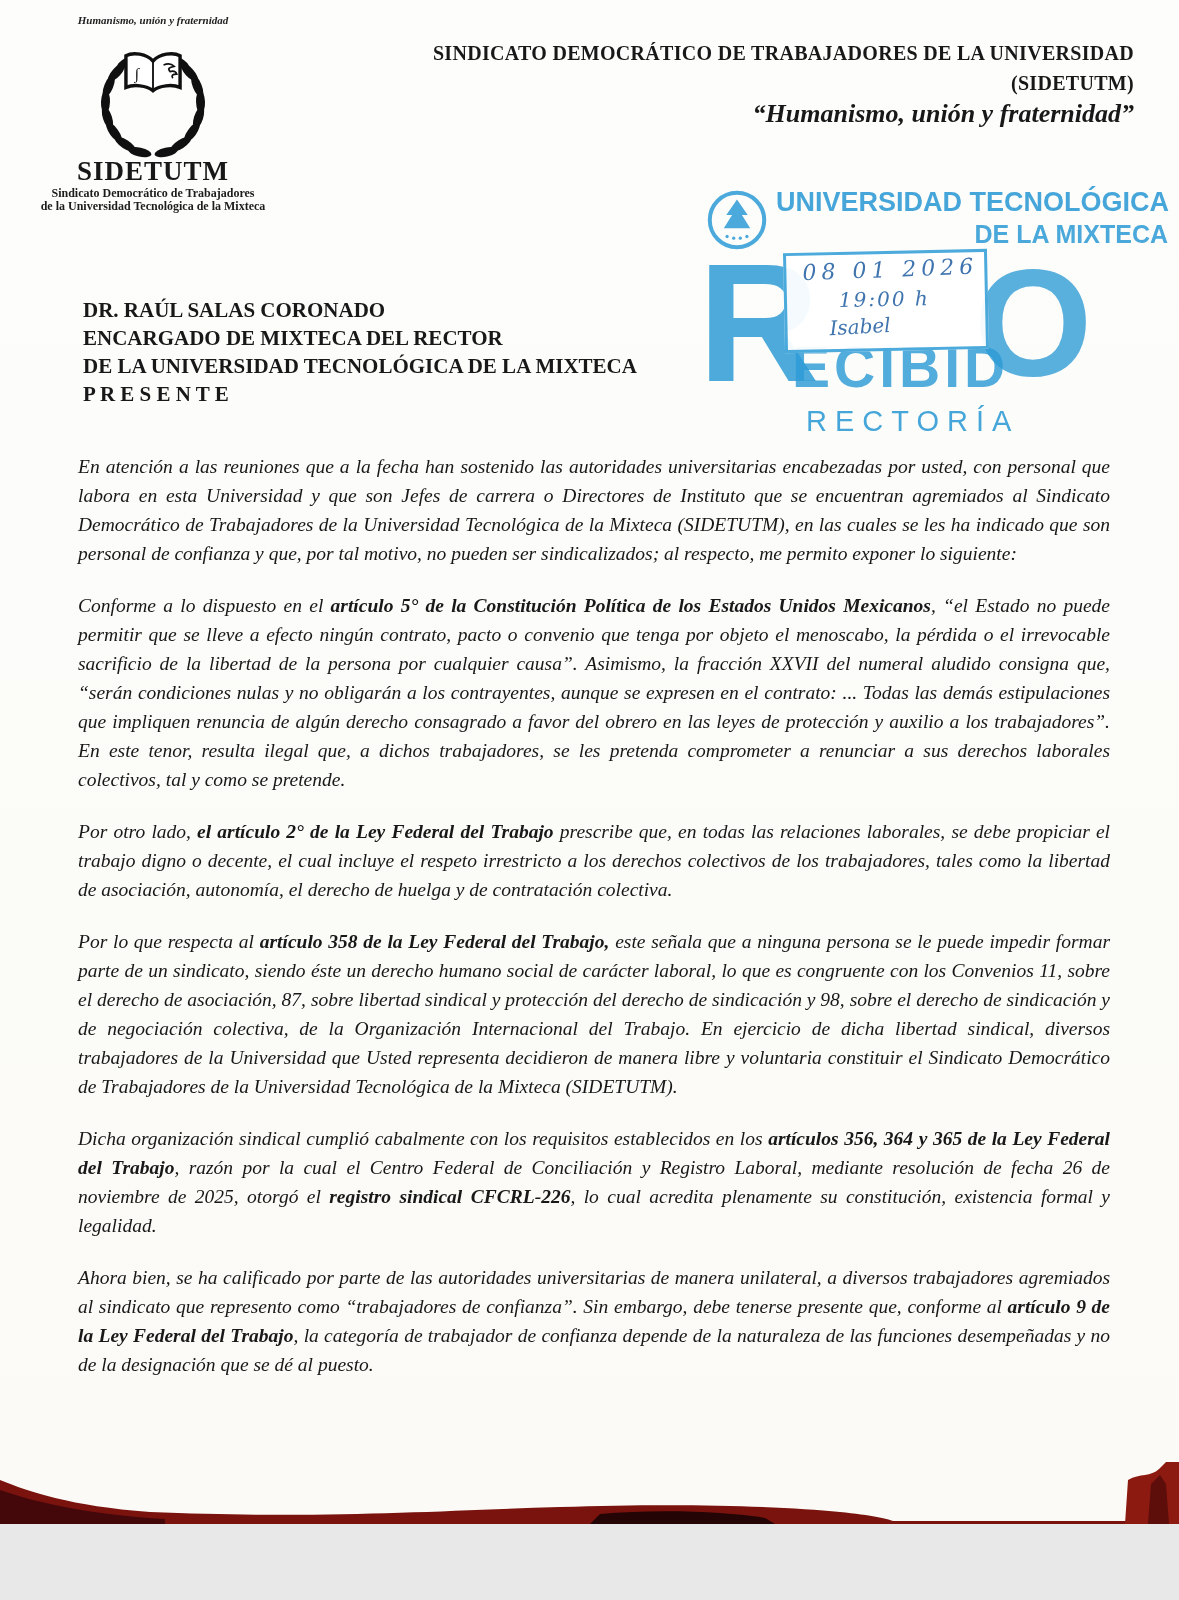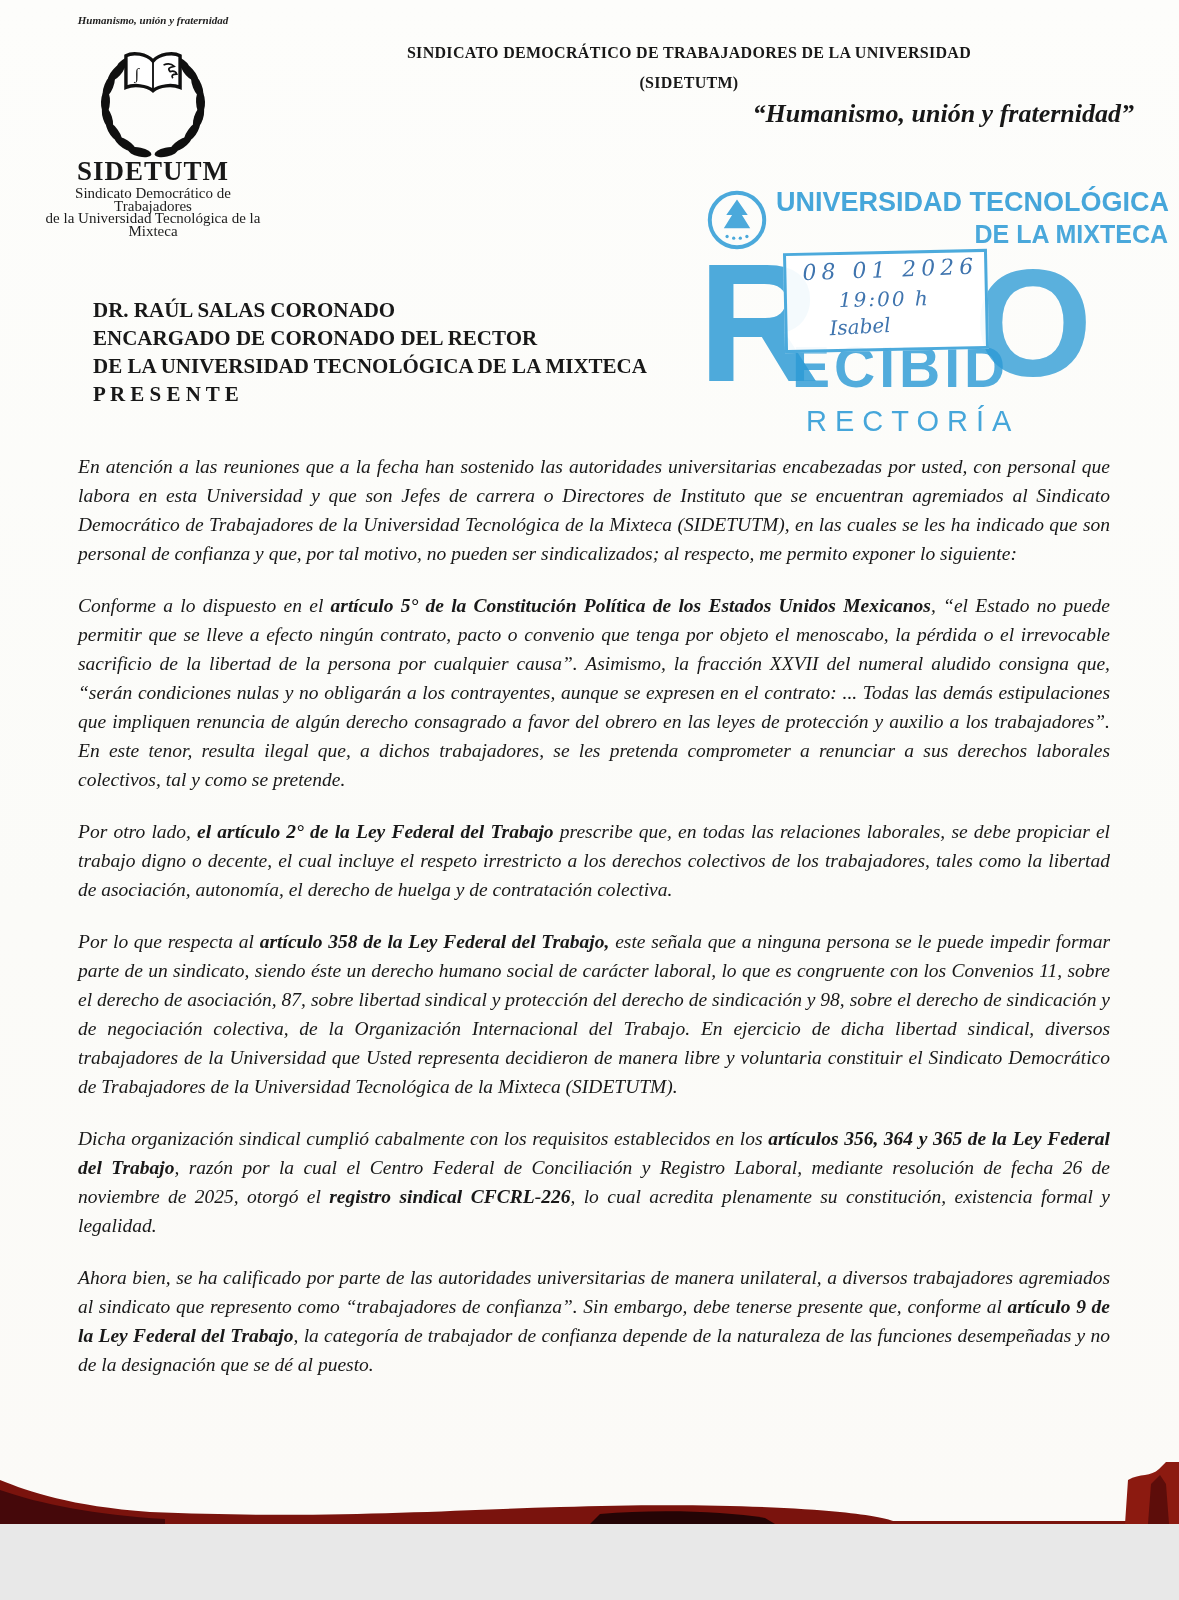--- a/index.html
+++ b/index.html
@@ -6,27 +6,27 @@
   .page{
     position:relative;width:1179px;height:1524px;overflow:hidden;
     background:linear-gradient(180deg,#fdfdfb 0%,#fbfbf8 60%,#fbfaf7 100%);
     font-family:"Liberation Serif",serif;color:#181818;
   }
   
   .brand{position:absolute;left:38px;top:14px;width:230px;text-align:center;}
   .brand-motto{font-size:11px;font-weight:bold;font-style:italic;color:#222;}
   .brand-emblem{width:152px;height:132px;display:block;margin:2px auto 0;}
   .brand-acronym{font-size:27px;font-weight:bold;letter-spacing:1px;margin-top:-4px;}
-  .brand-caption{font-size:15px;font-weight:normal;line-height:12.5px;color:#1c1c1c;}
+  .brand-caption{font-size:12px;font-weight:bold;line-height:12.5px;color:#1c1c1c;}
   
   .letterhead{position:absolute;left:244px;top:38px;width:890px;text-align:center;font-weight:bold;}
-  .lh-line{font-size:16px;line-height:30px;letter-spacing:.3px;}
+  .lh-line{font-size:20px;line-height:30px;letter-spacing:.3px;text-align:right;}
   .lh-motto{font-size:26px;line-height:31px;font-style:italic;text-align:right;}
   
-  .recipient{position:absolute;left:93px;top:296px;font-size:21px;font-weight:bold;line-height:28px;}
+  .recipient{position:absolute;left:83px;top:296px;font-size:21px;font-weight:bold;line-height:28px;}
   
   .stamp{position:absolute;left:698px;top:183px;width:472px;height:242px;
          color:#2d9bd6;font-family:"Liberation Sans",sans-serif;z-index:4;}
   .stamp-seal{position:absolute;left:6px;top:4px;width:66px;height:66px;opacity:.85;}
   .stamp-univ1{position:absolute;left:78px;top:4px;width:392px;font-size:27px;font-weight:bold;
                text-align:center;white-space:nowrap;opacity:.88;}
   .stamp-univ2{position:absolute;left:78px;top:37px;width:392px;font-size:25px;font-weight:bold;
                text-align:right;opacity:.86;}
   .stamp-r{position:absolute;left:0px;top:56px;font-size:168px;line-height:1;font-weight:bold;opacity:.84;}
   .stamp-o{position:absolute;left:276px;top:64px;font-size:152px;line-height:1;font-weight:bold;opacity:.78;}
@@ -107,21 +107,21 @@
     <div class="stamp-box">
       <div class="hw hw-date">08 01 2026</div>
       <div class="hw hw-time">19:00 h</div>
       <div class="hw hw-name">Isabel</div>
     </div>
     <div class="stamp-office">RECTORÍA</div>
   </div>
 
   <div class="recipient">
     <div>DR. RAÚL SALAS CORONADO</div>
-    <div>ENCARGADO DE CORONADO DEL RECTOR</div>
+    <div>ENCARGADO DE MIXTECA DEL RECTOR</div>
     <div>DE LA UNIVERSIDAD TECNOLÓGICA DE LA MIXTECA</div>
     <div>P R E S E N T E</div>
   </div>
 
   <div class="body-text">
       <p><span>En atención a las reuniones que a la fecha han sostenido las autoridades universitarias encabezadas por usted, con personal que labora en esta Universidad y que son Jefes de carrera o Directores de Instituto que se encuentran agremiados al Sindicato Democrático de Trabajadores de la Universidad Tecnológica de la Mixteca (SIDETUTM), en las cuales se les ha indicado que son personal de confianza y que, por tal motivo, no pueden ser sindicalizados; al respecto, me permito exponer lo siguiente:</span></p>
       <p><span>Conforme a lo dispuesto en el </span><b>artículo 5° de la Constitución Política de los Estados Unidos Mexicanos</b><span>, “el Estado no puede permitir que se lleve a efecto ningún contrato, pacto o convenio que tenga por objeto el menoscabo, la pérdida o el irrevocable sacrificio de la libertad de la persona por cualquier causa”. Asimismo, la fracción XXVII del numeral aludido consigna que, “serán condiciones nulas y no obligarán a los contrayentes, aunque se expresen en el contrato: ... Todas las demás estipulaciones que impliquen renuncia de algún derecho consagrado a favor del obrero en las leyes de protección y auxilio a los trabajadores”. En este tenor, resulta ilegal que, a dichos trabajadores, se les pretenda comprometer a renunciar a sus derechos laborales colectivos, tal y como se pretende.</span></p>
       <p><span>Por otro lado, </span><b>el artículo 2° de la Ley Federal del Trabajo</b><span> prescribe que, en todas las relaciones laborales, se debe propiciar el trabajo digno o decente, el cual incluye el respeto irrestricto a los derechos colectivos de los trabajadores, tales como la libertad de asociación, autonomía, el derecho de huelga y de contratación colectiva.</span></p>
       <p><span>Por lo que respecta al </span><b>artículo 358 de la Ley Federal del Trabajo,</b><span> este señala que a ninguna persona se le puede impedir formar parte de un sindicato, siendo éste un derecho humano social de carácter laboral, lo que es congruente con los Convenios 11, sobre el derecho de asociación, 87, sobre libertad sindical y protección del derecho de sindicación y 98, sobre el derecho de sindicación y de negociación colectiva, de la Organización Internacional del Trabajo. En ejercicio de dicha libertad sindical, diversos trabajadores de la Universidad que Usted representa decidieron de manera libre y voluntaria constituir el Sindicato Democrático de Trabajadores de la Universidad Tecnológica de la Mixteca (SIDETUTM).</span></p>
       <p><span>Dicha organización sindical cumplió cabalmente con los requisitos establecidos en los </span><b>artículos 356, 364 y 365 de la Ley Federal del Trabajo</b><span>, razón por la cual el Centro Federal de Conciliación y Registro Laboral, mediante resolución de fecha 26 de noviembre de 2025, otorgó el </span><b>registro sindical CFCRL-226</b><span>, lo cual acredita plenamente su constitución, existencia formal y legalidad.</span></p>

